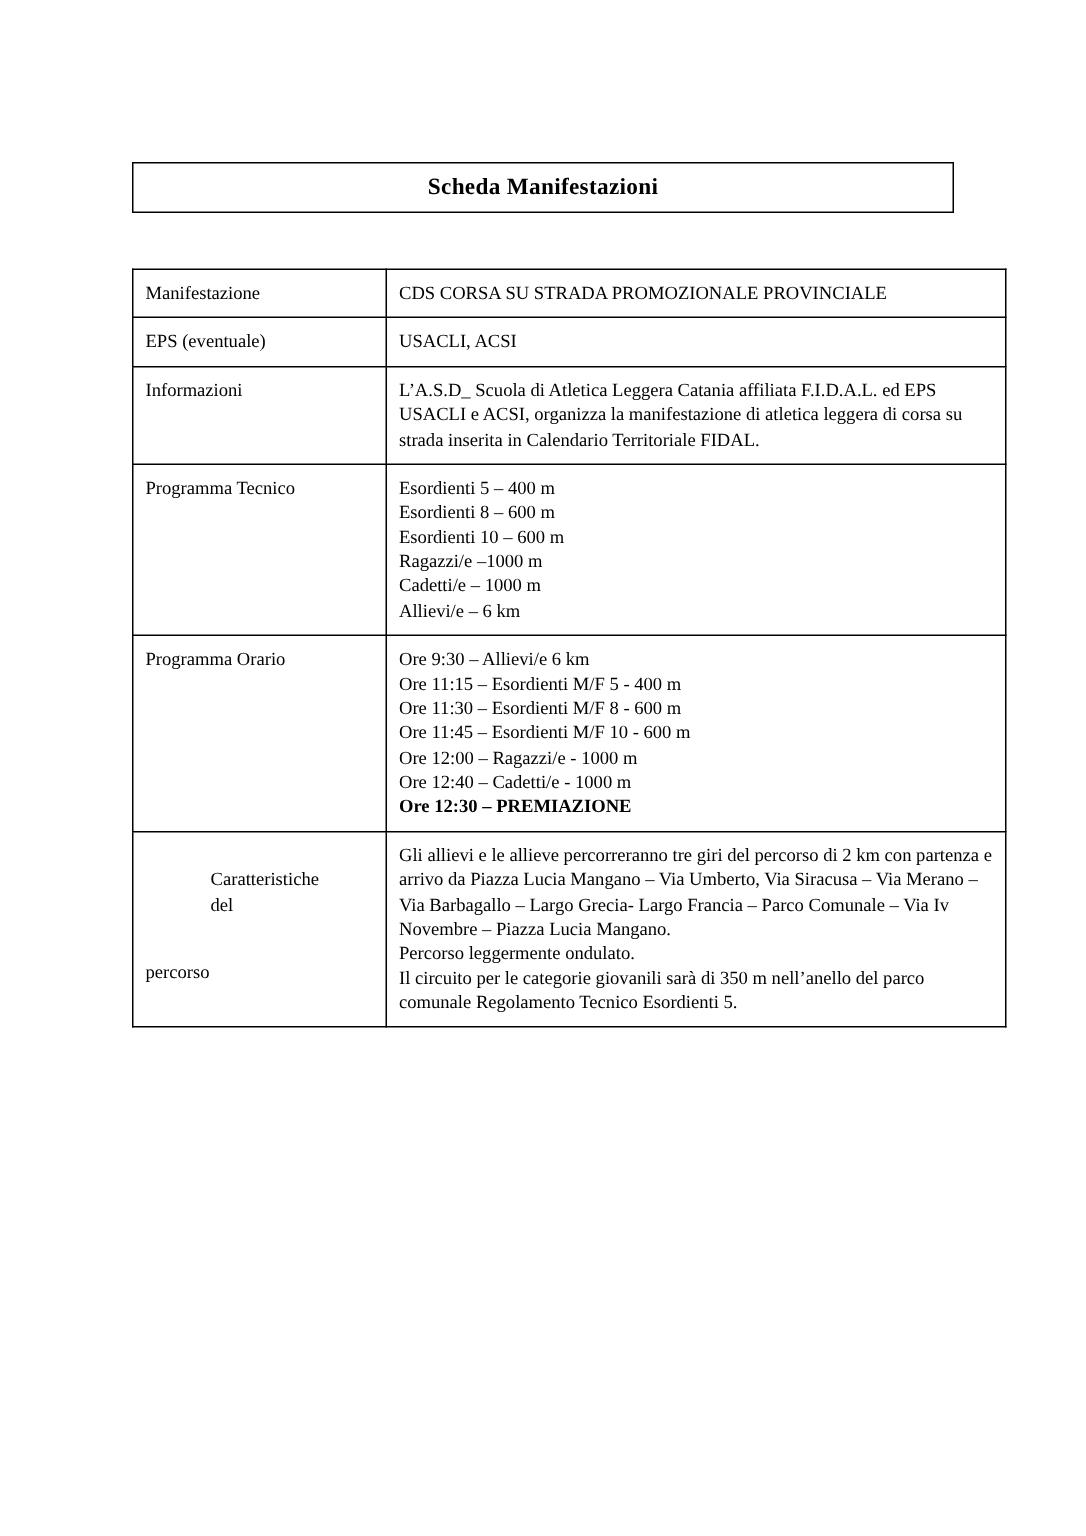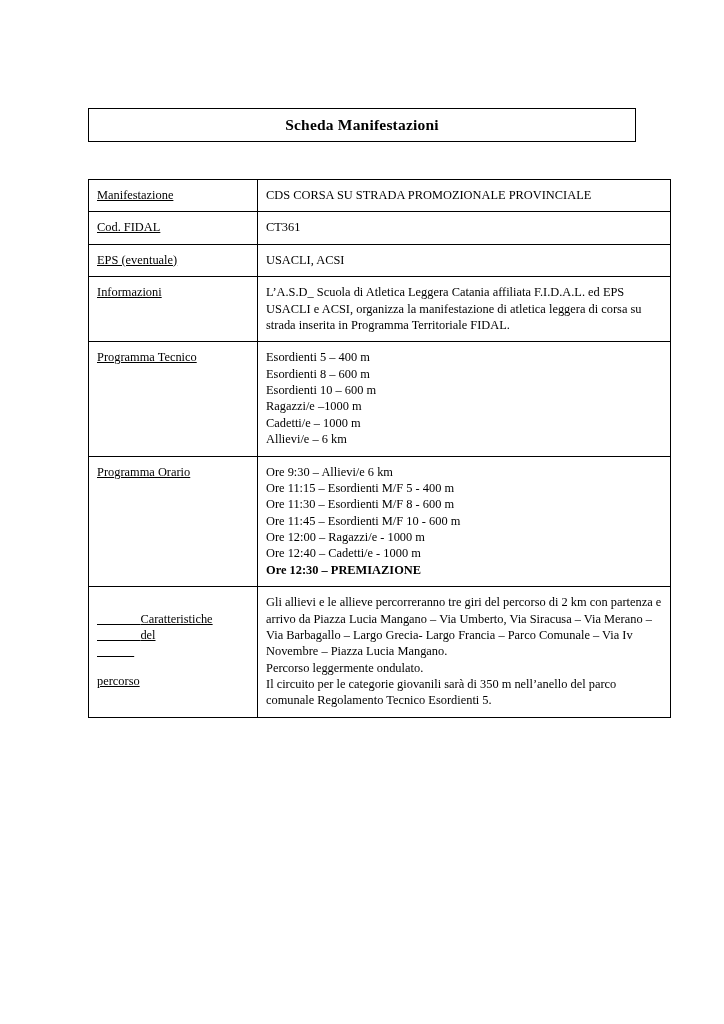--- a/index.html
+++ b/index.html
@@ -51,21 +51,20 @@
   }
   table.sheet td {
     border: 1px solid #000000;
     vertical-align: top;
     padding: 7px 8px 8px 8px;
     font-size: 12.4px;
     line-height: 1.32;
   }
   td.label {
     width: 152px;
-    text-decoration: underline;
   }
   td.value {
     width: 396px;
   }
   .label-justify {
     display: flex;
     justify-content: space-between;
   }
   .line {
     display: block;
@@ -96,45 +95,37 @@
           <td class="label">
             <span class="line">Manifestazione</span>
           </td>
           <td class="value">
             <span class="line">CDS CORSA SU STRADA PROMOZIONALE PROVINCIALE</span>
           </td>
         </tr>
 
 
 
-        <tr>
-          <td class="label">
-            <span class="line">Cod. FIDAL</span>
-          </td>
-          <td class="value">
-            <span class="line">CT361</span>
-          </td>
-        </tr>
 
         <tr>
           <td class="label">
             <span class="line">EPS (eventuale)</span>
           </td>
           <td class="value">
             <span class="line">USACLI, ACSI</span>
           </td>
         </tr>
 
 
         <tr>
           <td class="label">
             <span class="line">Informazioni</span>
           </td>
           <td class="value">
-            <span class="line">L’A.S.D_ Scuola di Atletica Leggera Catania affiliata F.I.D.A.L. ed EPS USACLI e ACSI, organizza la manifestazione di atletica leggera di corsa su strada inserita in Programma Territoriale FIDAL.</span>
+            <span class="line">L’A.S.D_ Scuola di Atletica Leggera Catania affiliata F.I.D.A.L. ed EPS USACLI e ACSI, organizza la manifestazione di atletica leggera di corsa su strada inserita in Calendario Territoriale FIDAL.</span>
           </td>
         </tr>
 
         <tr>
           <td class="label">
             <span class="line">Programma Tecnico</span>
           </td>
           <td class="value">
             <span class="line">Esordienti 5 – 400 m</span>
             <span class="line">Esordienti 8 – 600 m</span>

